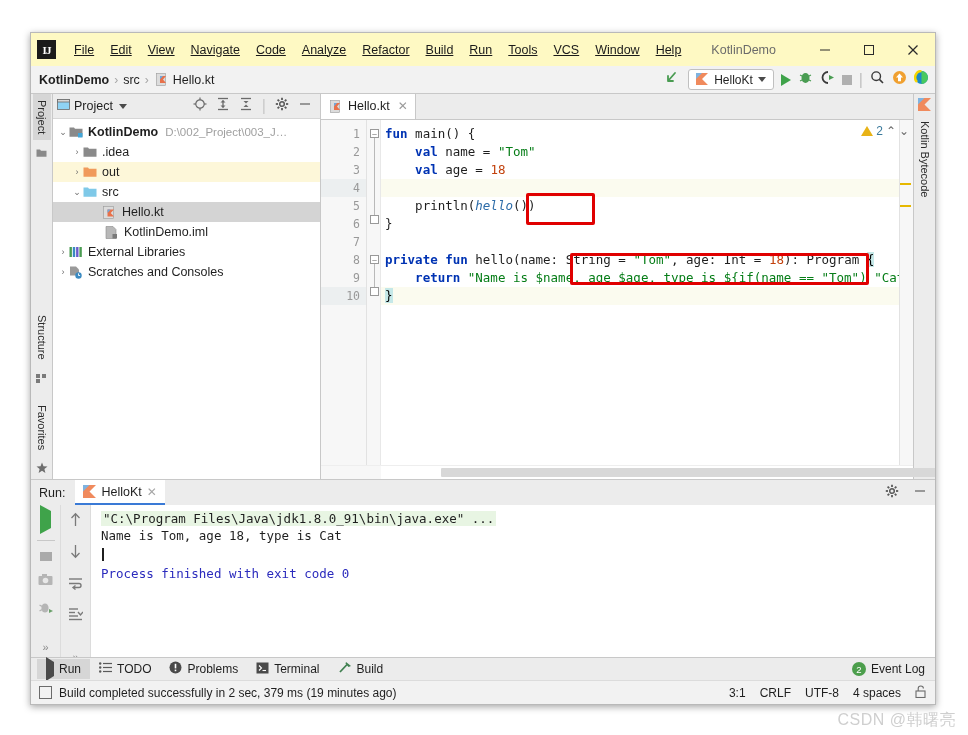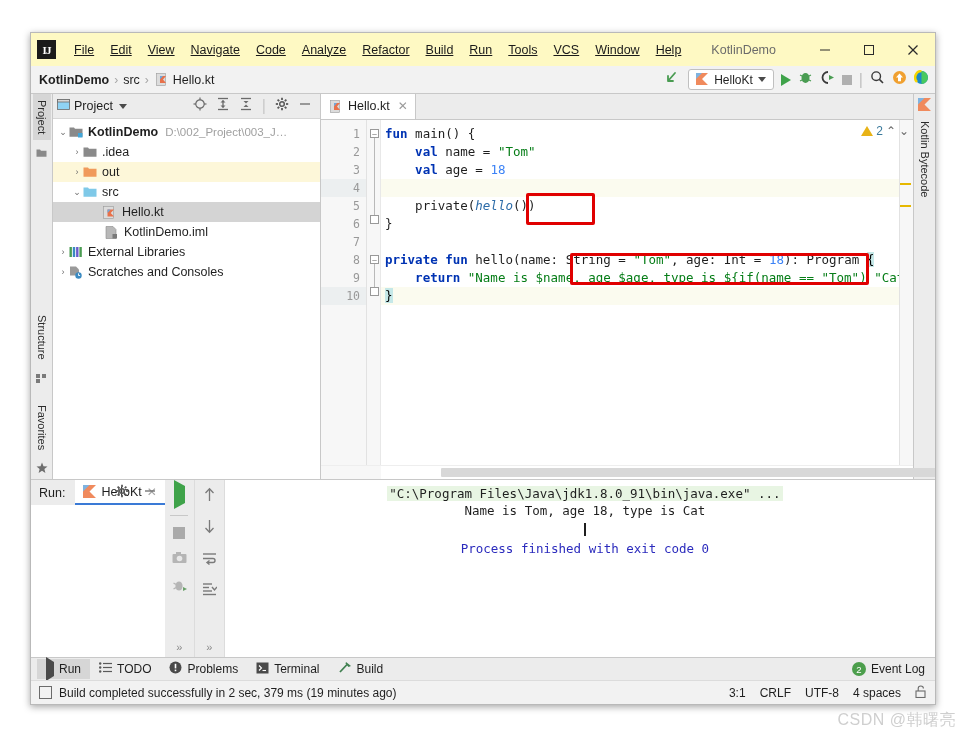--- a/index.html
+++ b/index.html
@@ -136,21 +136,21 @@
   .fbar { position:absolute;left:7px;width:1px;background:#b9b9b9; }
 
   .code {
     flex:1 1 auto;padding-top:5px;position:relative;overflow:hidden;
     font-family:"DejaVu Sans Mono", monospace;font-size:12.5px;
   }
   .cline { height:18px;line-height:18px;white-space:pre;padding-left:4px; }
   .cline.cur { background:#fbfbef; }
   .kw  { color:#0033b3; font-weight:bold; }
   .str { color:#067d17; }
-  .num { color:#3b82f6; }
+  .num { color:#c2410c; }
   .fn  { color:#1f1f1f; }
   .fni { color:#2d6ca8; font-style:italic; }
   .pln { color:#1f1f1f; }
   .hlbr{ background:#c5e8e8; }
 
   .redbox { position:absolute; border:3px solid #e00000; border-radius:2px; pointer-events:none; }
 
   
   .mark-gutter {
     width:14px;background:#f7f7f7;border-left:1px solid #e2e2e2;position:relative;flex:0 0 14px;
@@ -167,21 +167,21 @@
   .right-strip {
     width:22px;background:#ececec;border-left:1px solid #c8c8c8;
     display:flex;flex-direction:column;align-items:center;padding-top:4px;flex:0 0 22px;
   }
 
   .hscroll-wrap { height:14px;background:#fff;display:flex;flex:0 0 14px; border-top:1px solid #eee;}
   .hscroll-track { flex:1 1 auto; position:relative; background:#fff; }
   .hscroll-thumb { position:absolute; left:60px; top:2px; height:9px; width:508px; background:#d8d8d8; border-radius:1px;}
 
   
-  .run-panel { height:178px;background:#fff;display:flex;flex:0 0 178px;border-top:1px solid #c8c8c8;text-align:center; }
+  .run-panel { height:178px;background:#fff;display:flex;flex-direction:column;flex:0 0 178px;border-top:1px solid #c8c8c8; }
   .run-head { height:25px;background:#ececec;display:flex;align-items:center;padding-left:8px;position:relative;flex:0 0 25px; }
   .run-lbl { font-size:12.5px;color:#1f1f1f;margin-right:10px; }
   .run-tab {
     height:25px;display:flex;align-items:center;gap:5px;padding:0 8px;
     font-size:12.5px;color:#1f1f1f;background:#fff;border-bottom:2px solid #3a7ad6;
   }
   .run-head-right { position:absolute;right:8px;display:flex;align-items:center;gap:14px; }
   .run-body { flex:1 1 auto;display:flex;min-height:0; }
   .run-tools {
     width:30px;background:#ececec;display:flex;flex-direction:column;align-items:center;
@@ -559,21 +559,21 @@
             <span class="fold" style="top:135px;">–</span>
             <span class="fbar" style="top:144px;height:26px;"></span>
             <span class="fold" style="top:167px;">&nbsp;</span>
           </div>
 
           <div class="code">
             <div class="cline"><span class="kw">fun</span> <span class="fn">main</span><span class="pln">() {</span></div>
             <div class="cline"><span class="pln">    </span><span class="kw">val</span> <span class="pln">name = </span><span class="str">"Tom"</span></div>
             <div class="cline"><span class="pln">    </span><span class="kw">val</span> <span class="pln">age = </span><span class="num">18</span></div>
             <div class="cline cur"></div>
-            <div class="cline"><span class="pln">    private(</span><span class="fni">hello</span><span class="pln">())</span></div>
+            <div class="cline"><span class="pln">    println(</span><span class="fni">hello</span><span class="pln">())</span></div>
             <div class="cline"><span class="pln">}</span></div>
             <div class="cline"></div>
             <div class="cline"><span class="kw">private fun</span> <span class="fn">hello</span><span class="pln">(name: String = </span><span class="str">"Tom"</span><span class="pln">, age: Int = </span><span class="num">18</span><span class="pln">): Program </span><span class="hlbr">{</span></div>
             <div class="cline"><span class="pln">    </span><span class="kw">return</span> <span class="str">"Name is $name, age $age, type is ${if(name == "Tom") "Cat</span></div>
             <div class="cline cur"><span class="hlbr">}</span></div>
 
             <div class="redbox" style="left:145px; top:73px; width:69px; height:32px;"></div>
             <div class="redbox" style="left:189px; top:133px; width:299px; height:32px;"></div>
           </div>
 

